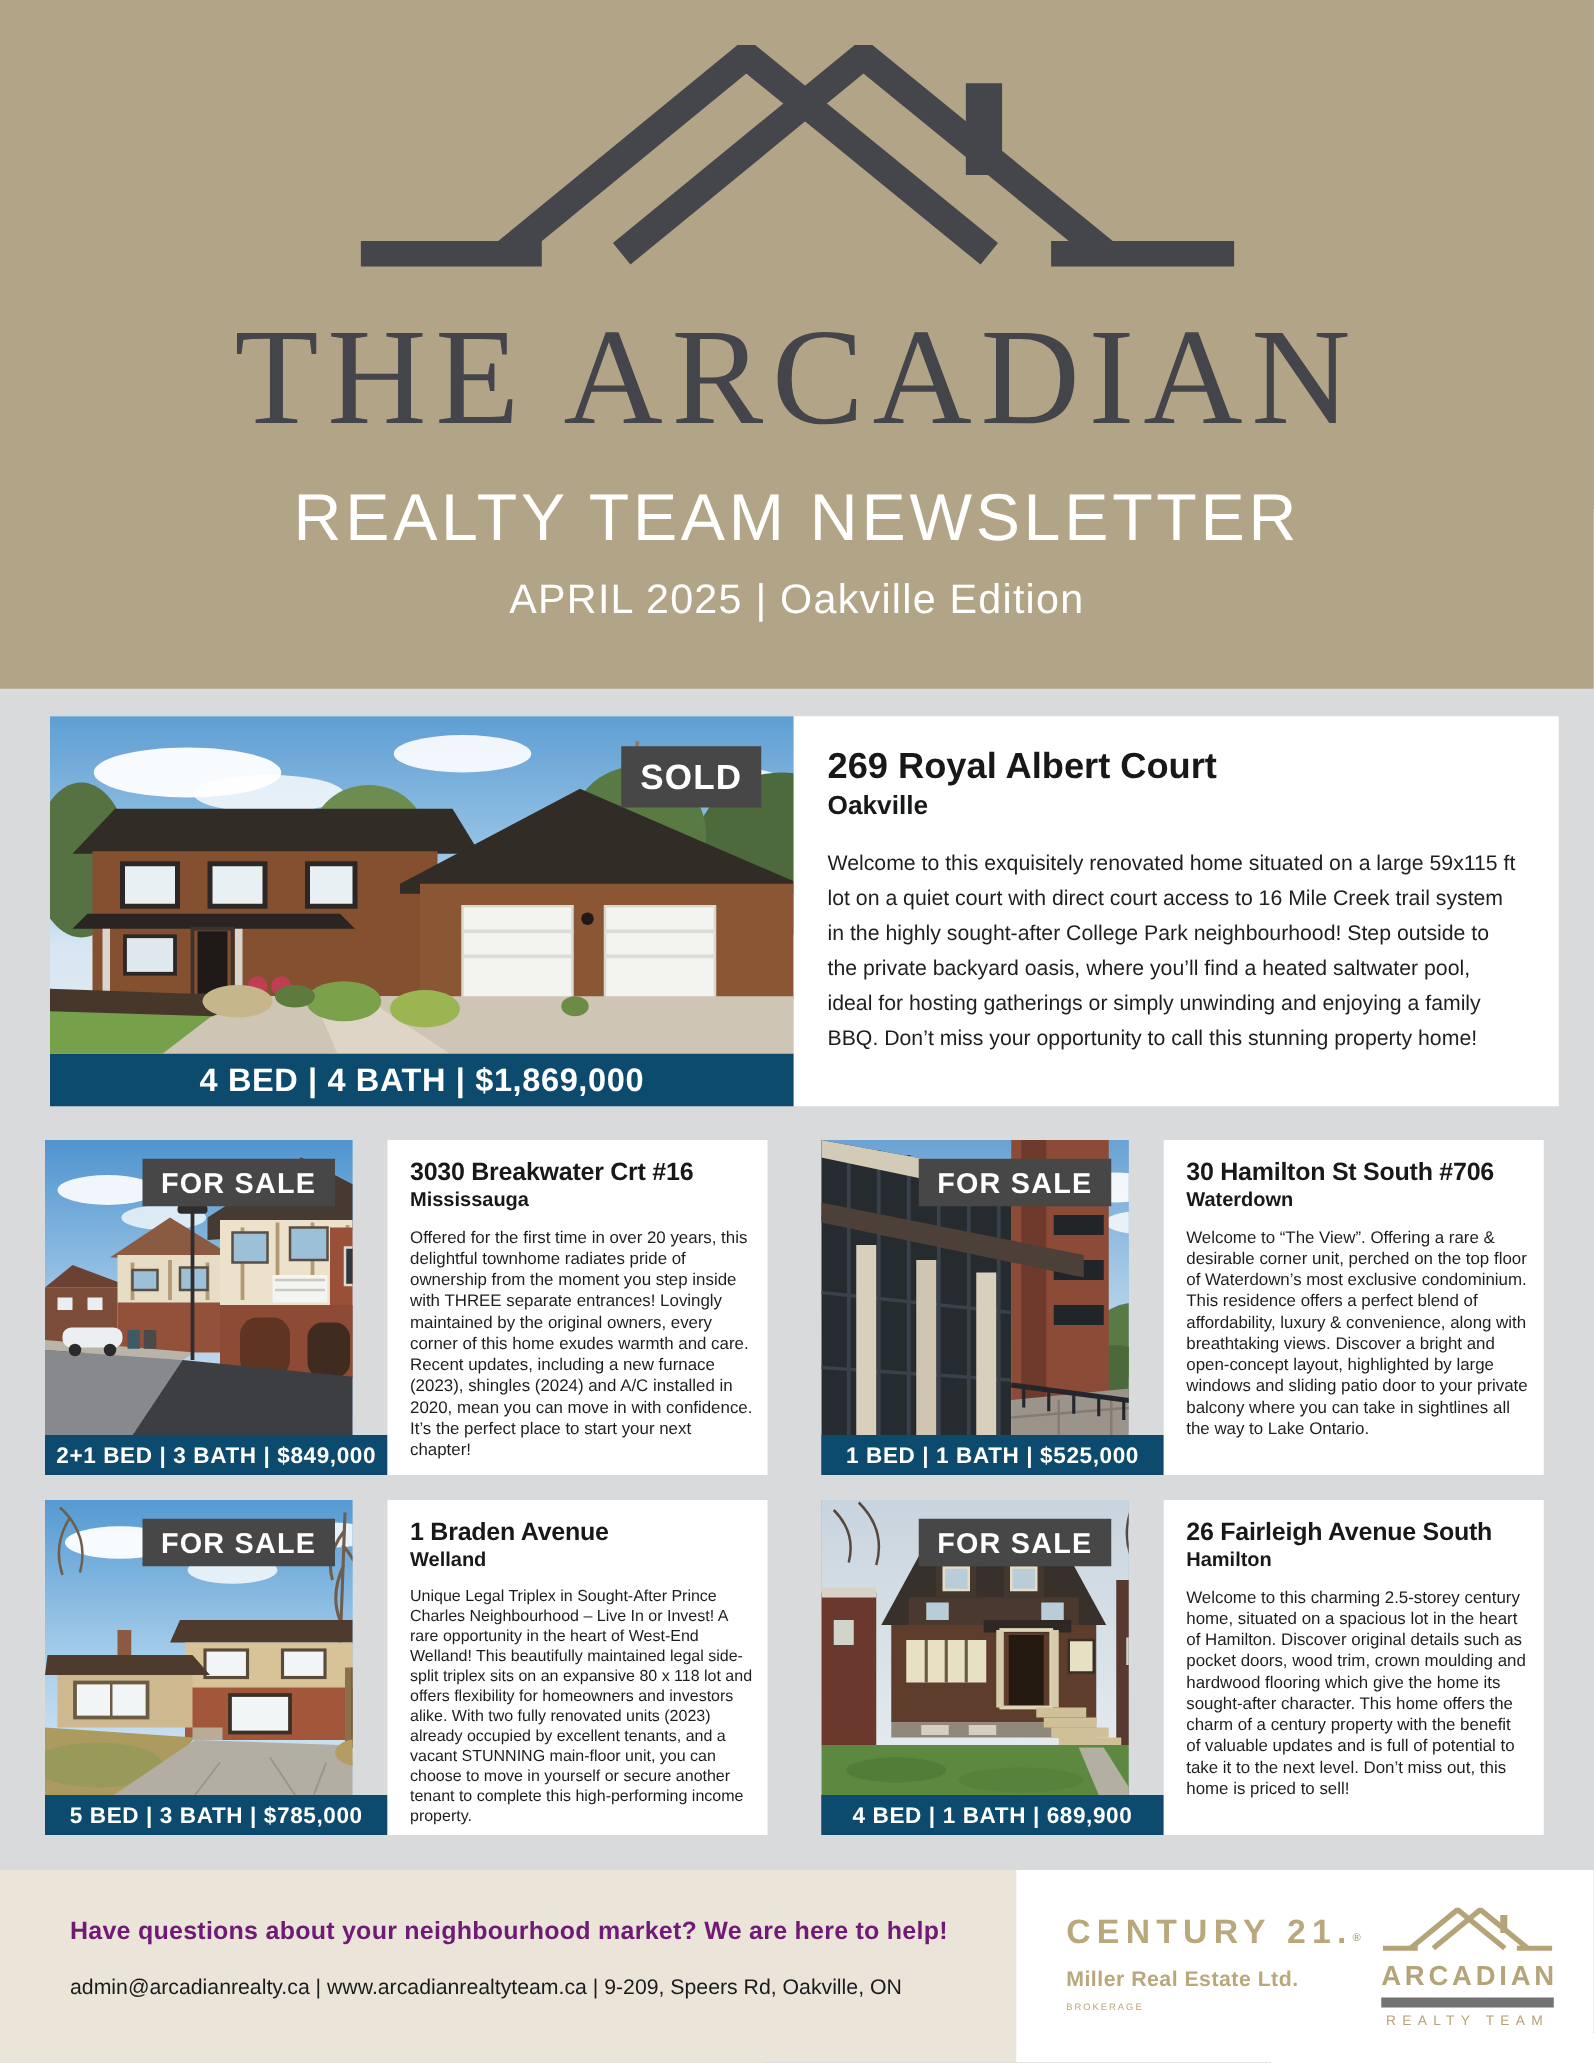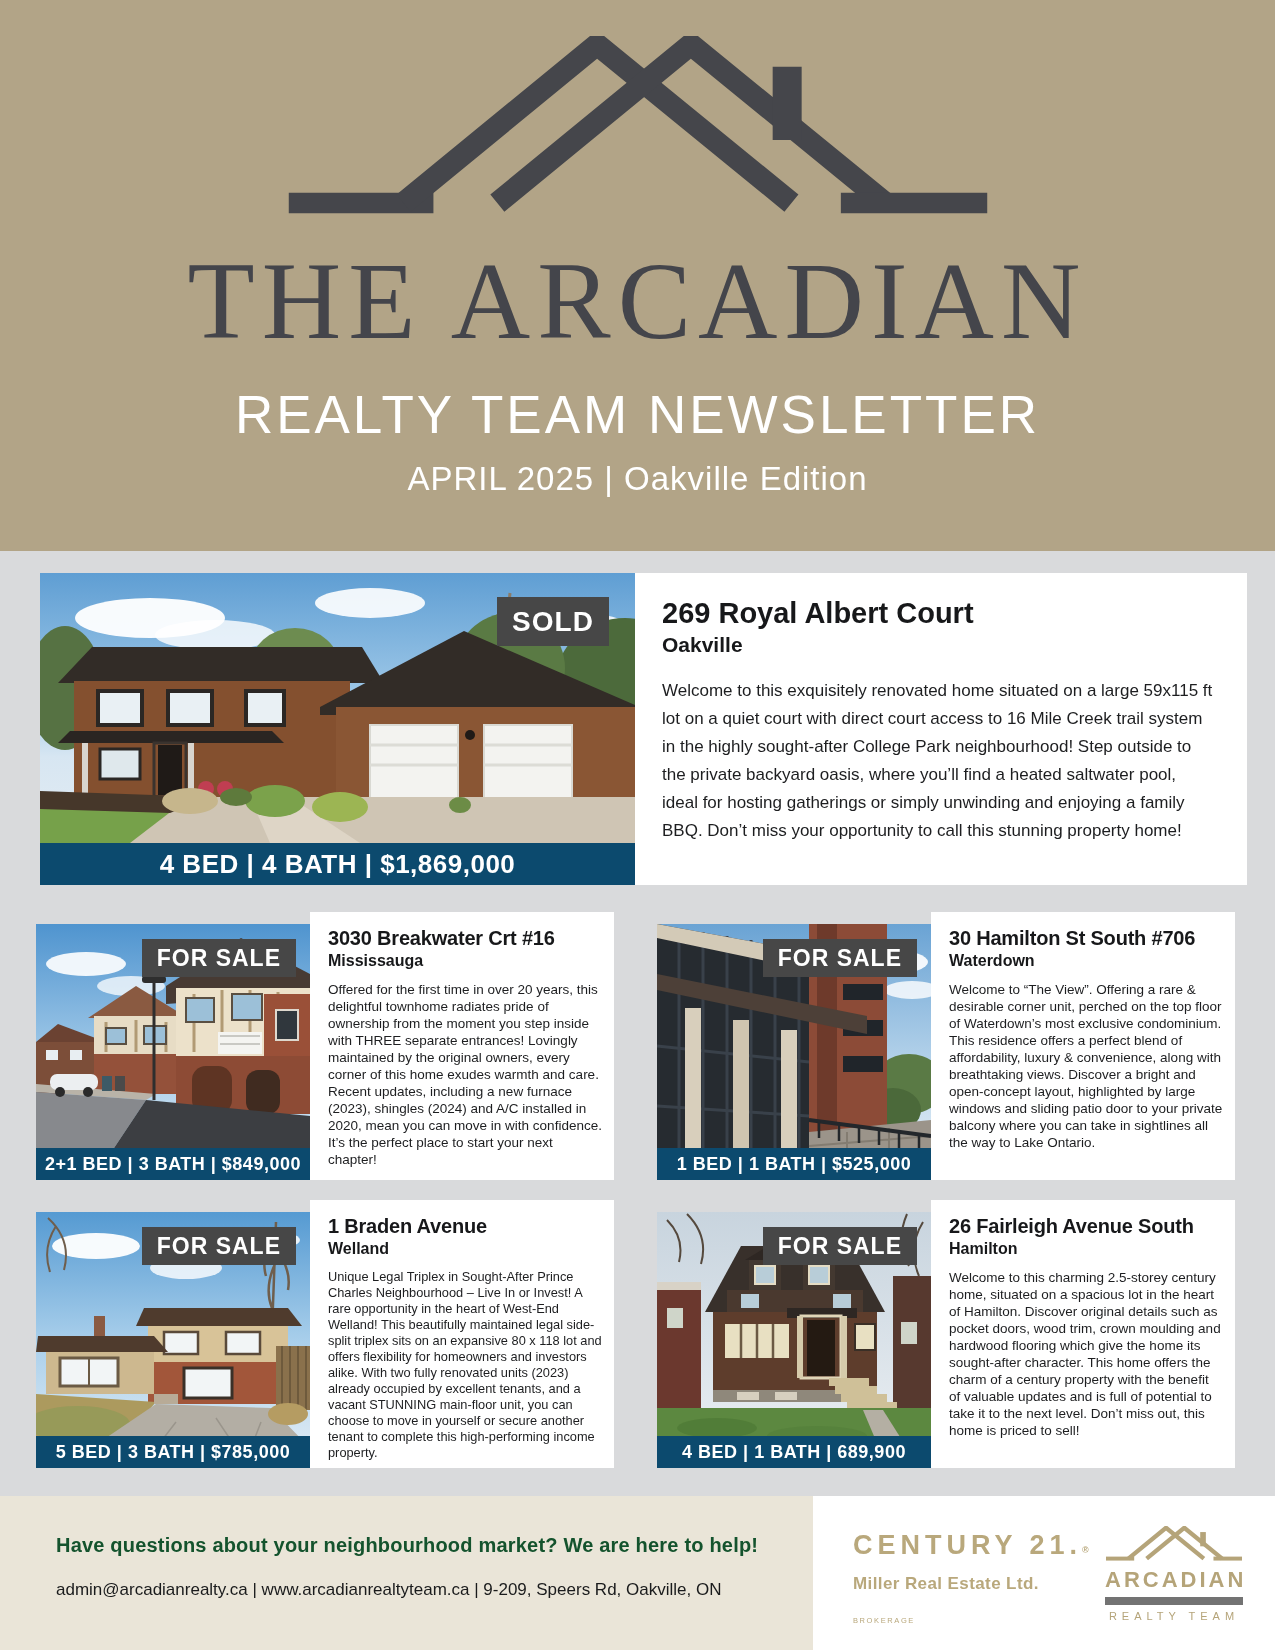--- a/index.html
+++ b/index.html
@@ -46,40 +46,40 @@
   .featured .photo{left:0;top:0;width:595px;height:270px;}
   .featured .badge{top:24px;right:26px;width:112px;height:49px;line-height:49px;font-size:28px;}
   .featured .price-banner{left:0;top:270px;width:595px;height:42px;line-height:42px;font-size:26px;}
   .featured .panel{left:595px;top:0;width:612px;height:312px;padding:22px 34px 0 27px;}
   .featured h2{font-size:29px;line-height:36px;}
   .featured h3{font-size:21px;line-height:28px;}
   .featured p{margin-top:18px;font-size:17px;line-height:28px;}
 
   
   .card{position:absolute;width:578px;height:268px;}
-  .card .photo{left:0;top:12px;width:274px;height:236px;}
+  .card .photo{left:0;top:0;width:246px;height:236px;}
   .card .badge{top:15px;right:14px;height:38px;line-height:38px;font-size:23px;padding:0 15px;}
   .card .price-banner{left:0;top:236px;width:274px;height:32px;line-height:32px;font-size:18px;}
   .card .panel{left:274px;top:0;width:304px;height:268px;padding:14px 12px 0 18px;}
   .card h3{font-size:20px;line-height:24px;letter-spacing:-0.2px;}
   .card h4{font-size:16px;line-height:22px;}
   .card p{margin-top:9px;font-size:13.5px;line-height:17px;}
   .card.dense p{font-size:12.8px;line-height:16px;}
 
   
   .footer{position:absolute;left:0;top:1496px;width:1275px;height:154px;}
   .footer-left{position:absolute;left:0;top:0;width:813px;height:154px;background:#eae5d8;}
-  .footer-headline{position:absolute;left:56px;top:38px;margin:0;font-size:20px;font-weight:bold;color:#14532d;letter-spacing:0.2px;}
+  .footer-headline{position:absolute;left:56px;top:38px;margin:0;font-size:20px;font-weight:bold;color:#701a75;letter-spacing:0.2px;}
   .footer-contact{position:absolute;left:56px;top:84px;margin:0;font-size:17px;color:#1a1b1c;}
   .footer-right{position:absolute;left:813px;top:0;width:462px;height:154px;background:#ffffff;}
   .c21{position:absolute;left:40px;top:34px;color:#b9a87c;}
   .c21-name{font-size:27px;font-weight:bold;letter-spacing:5px;line-height:30px;white-space:nowrap;}
   .c21-reg{font-size:9px;letter-spacing:0;vertical-align:1px;}
   .c21-company{font-size:17px;font-weight:bold;letter-spacing:0.4px;margin-top:9px;}
-  .c21-brokerage{font-size:7.5px;letter-spacing:1.6px;margin-top:22px;}
+  .c21-brokerage{font-size:7.5px;letter-spacing:1.6px;margin-top:7px;}
   .arc-logo{position:absolute;left:292px;top:30px;width:138px;text-align:center;color:#b5a479;}
   .arc-name{font-size:22px;font-weight:bold;letter-spacing:3px;padding-bottom:4px;border-bottom:8px solid #737373;margin-top:2px;}
   .arc-sub{font-size:11px;letter-spacing:5px;margin-top:5px;}
 
   .hidden-defs{position:absolute;width:0;height:0;overflow:hidden;}
 </style>
 </head>
 <body>
 
 <svg class="hidden-defs" aria-hidden="true">

